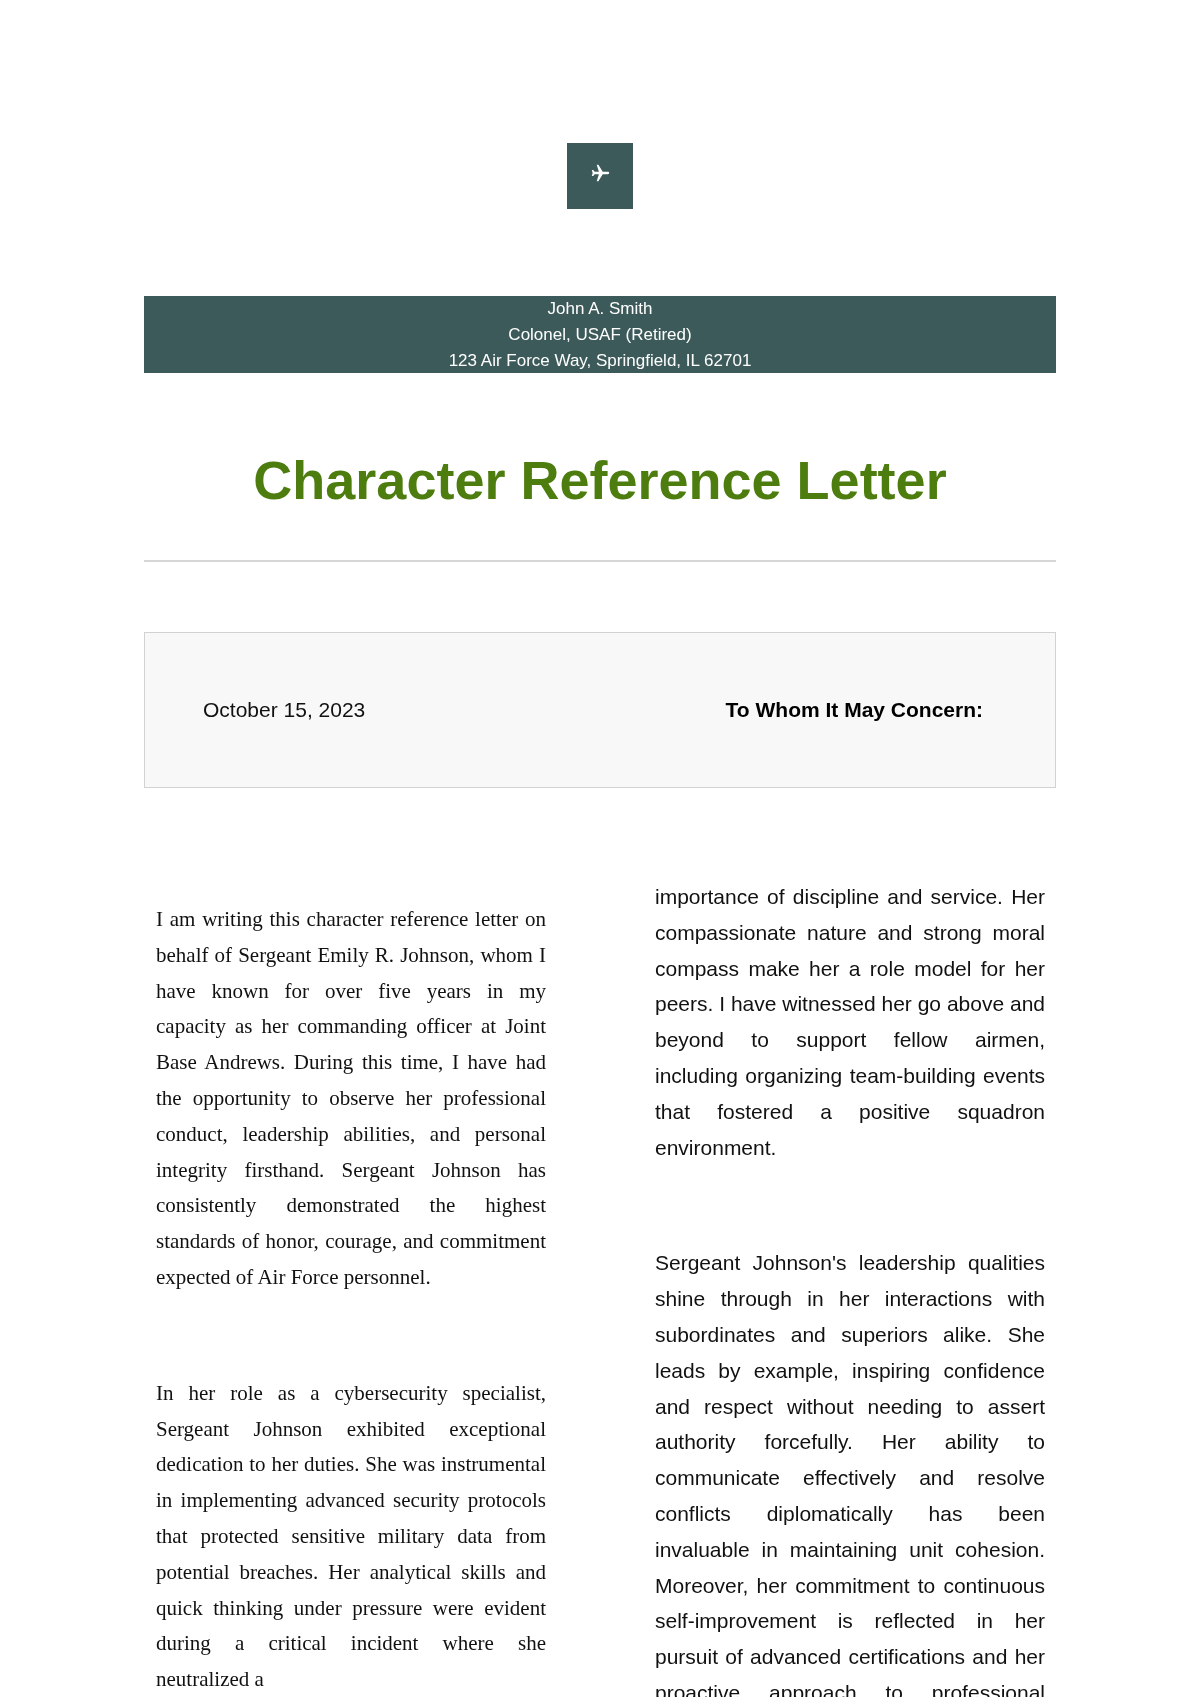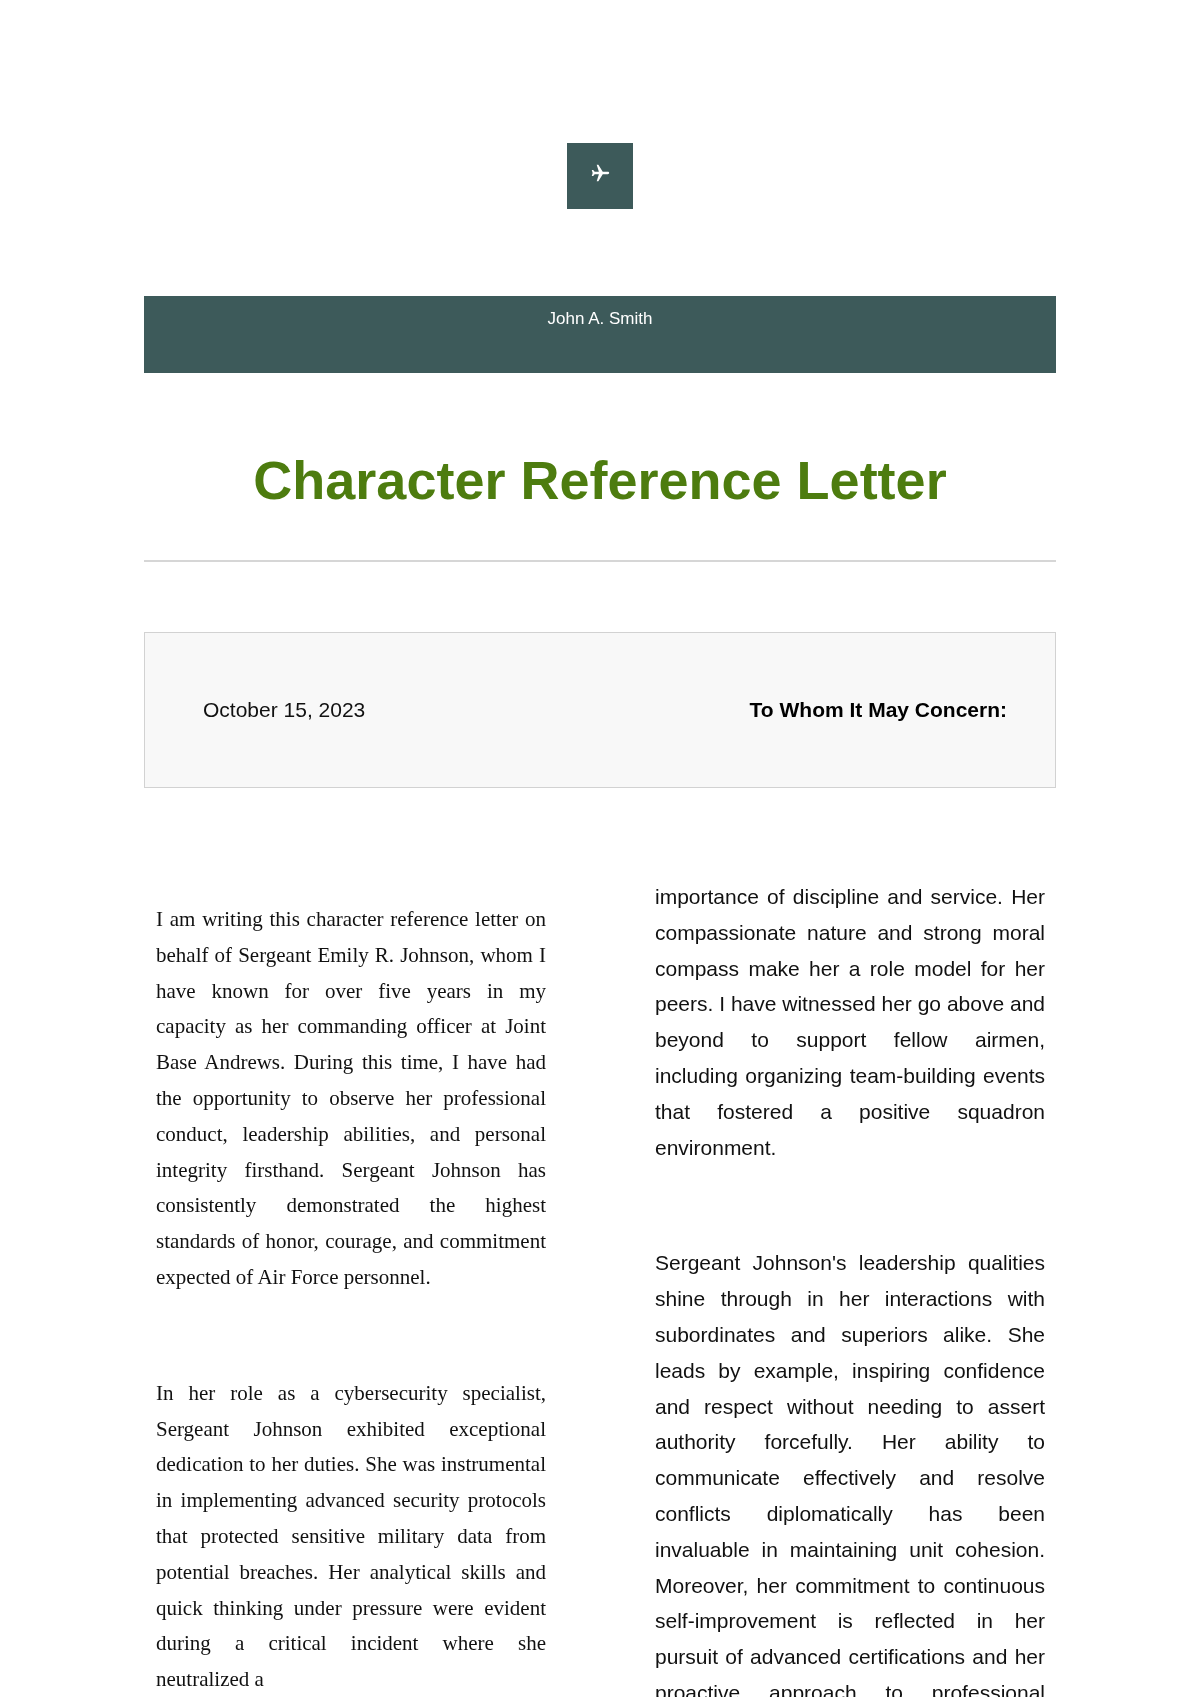--- a/index.html
+++ b/index.html
@@ -9,36 +9,36 @@
     }
     .logo {
       position: absolute; left: 567px; top: 143px; width: 66px; height: 66px;
       background: #3d5a5a; display: flex; align-items: center; justify-content: center;
       color: #fff; font-size: 22px;
     }
     .logo svg { width: 22px; height: 22px; }
     .header-bar {
       position: absolute; left: 144px; top: 296px; width: 912px; height: 77px;
       background: #3d5a5a; color: #fff; text-align: center; overflow: hidden;
-      font-size: 17px; line-height: 26px; box-sizing: border-box; padding-top: 10px;
+      font-size: 17px; line-height: 26px; box-sizing: border-box; 
     }
     .header-bar div { white-space: nowrap; }
     .title {
       position: absolute; left: 144px; top: 440px; width: 912px; text-align: center;
       font-size: 54px; font-weight: bold; line-height: 80px; margin: 0; color: #4d7c0f;
     }
     .divider {
       position: absolute; left: 144px; top: 560px; width: 912px; height: 0;
       border-top: 2px solid #d6d6d6;
     }
     .info-box {
       position: absolute; left: 144px; top: 632px; width: 912px; height: 156px;
       background: #f8f8f8; border: 1.5px solid #d2d2d2; box-sizing: border-box;
       display: flex; align-items: center; justify-content: space-between;
-      padding: 0 48px 0 58px; font-size: 21px;
+      padding: 0 72px 0 58px; font-size: 21px;
     }
     .info-box .date { color: #111; }
     .info-box .salutation { font-weight: bold; color: #000; }
     .col {
       position: absolute; width: 414px; font-size: 21px; line-height: 35.8px;
       text-align: justify; color: #111;
     }
     .col p { margin: 12px; }
     .col-left { left: 144px; top: 890px; font-family: Liberation Serif, serif; }
     .col-right { left: 643px; top: 867px; }
@@ -50,20 +50,22 @@
 <div class="logo">
   <span>
     <svg viewBox="0 0 24 24" fill="#ffffff">
       <path d="M22 12c0-.8-.7-1.3-1.5-1.3H15L10.2 3H8.4l2.4 7.7H6.2L4.6 8.6H3l1 3.4-1 3.4h1.6l1.6-2.1h4.6L8.4 21h1.8L15 13.3h5.5c.8 0 1.5-.5 1.5-1.3z"></path>
     </svg>
   </span>
 </div>
 
 <div class="header-bar">
   <div>John A. Smith</div>
+  <div>Colonel, USAF (Retired)</div>
+  <div>123 Air Force Way, Springfield, IL 62701</div>
 </div>
 
 <h1 class="title">Character Reference Letter</h1>
 
 <div class="divider"></div>
 
 <div class="info-box">
   <span class="date">October 15, 2023</span>
   <span class="salutation">To Whom It May Concern:</span>
 </div>

